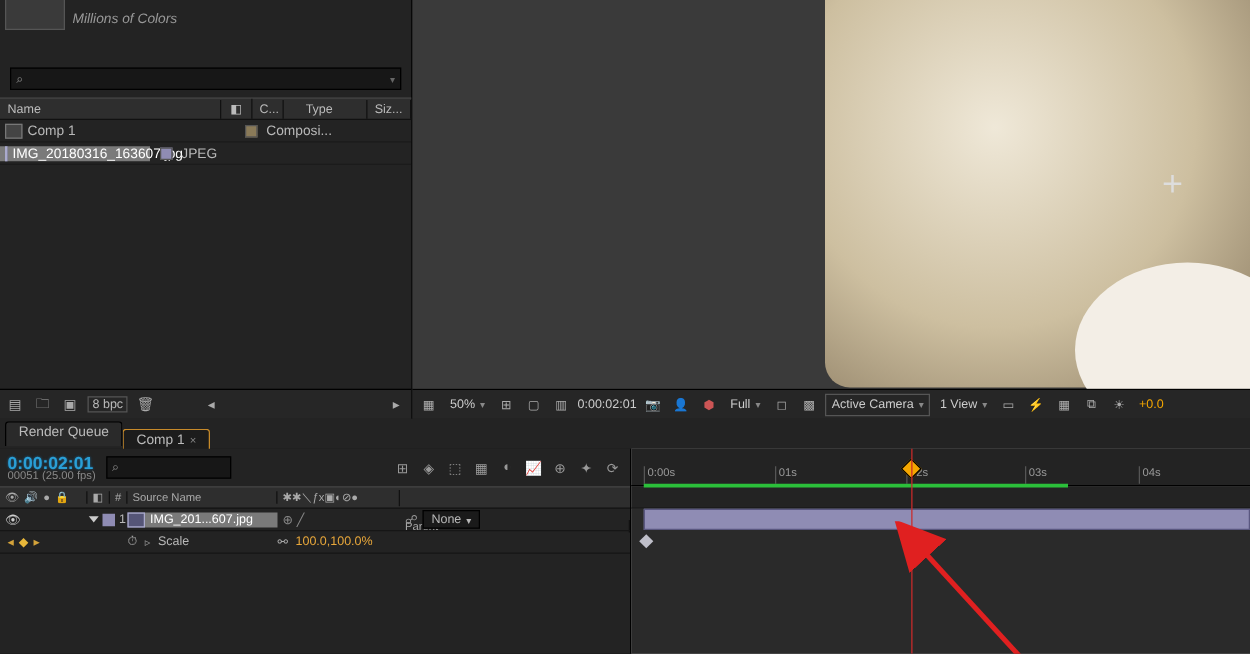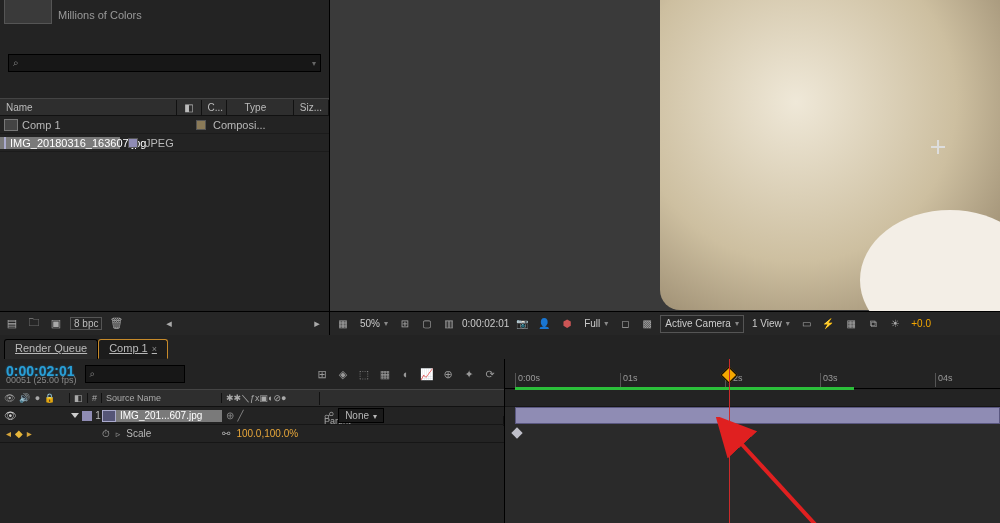--- a/index.html
+++ b/index.html
@@ -1,28 +1,28 @@
 <!DOCTYPE html>
 <html><head>
 <meta charset="utf-8">
 <style>
   * { box-sizing: border-box; margin: 0; padding: 0; font-family: "Segoe UI", Tahoma, sans-serif; }
   body { background: #1e1e1e; color: #b8b8b8; font-size: 11px; width: 1000px; height: 523px; overflow: hidden; position: relative; }
 
   
   .top-region { display: flex; height: 335px; }
   .project-panel { width: 330px; background: #232323; display: flex; flex-direction: column; border-right: 1px solid #000; }
-  .thumb-row { height: 30px; display: flex; align-items: center; padding: 0 8px; gap: 6px; color: #999; }
+  .thumb-row { height: 30px; display: flex; align-items: center; padding: 0 8px; gap: 6px; color: #999; font-style: italic; }
   .thumb { width: 48px; height: 28px; background: #3a3a3a; border: 1px solid #555; margin-top:-10px; margin-left:-4px;}
   .search-row { padding: 6px 8px; }
   .search-box { display: flex; align-items: center; background: #171717; border: 1px solid #000; height: 18px; padding: 0 4px; gap: 4px; }
   .search-icon { color: #888; font-size: 10px; }
   .search-input { background: transparent; border: none; color: #ccc; width: 160px; font-size: 10px; outline: none; }
 
-  .project-header { display: flex; background: #2e2e2e; height: 18px; align-items: center; border-top: 1px solid #444; border-bottom: 1px solid #111; margin-top: 20px;}
+  .project-header { display: flex; background: #2e2e2e; height: 18px; align-items: center; border-top: 1px solid #444; border-bottom: 1px solid #111;}
   .ph-col { padding: 2px 6px; font-size: 10px; color: #bbb; border-right:1px solid #111;}
   .ph-name { width: 188px; }
   .ph-label { width: 25px; text-align:center;}
   .ph-type { width: 70px; padding-left: 18px;}
 
   .project-items { flex: 1; background: #232323; overflow: hidden; }
   .proj-row { display: flex; height: 18px; align-items: center; border-bottom: 1px solid #1b1b1b;}
   .pr-name { width: 188px; display: flex; align-items: center; gap: 4px; padding-left: 4px;}
   .pr-label { width: 25px; display:flex; justify-content:center;}
   .label-sw { width: 10px; height: 10px; border: 1px solid #555;}
@@ -52,21 +52,21 @@
   .viewer-footer { height: 24px; background: #262626; display: flex; align-items: center; padding: 0 4px; gap: 4px; border-top:1px solid #000; overflow: hidden; white-space: nowrap;}
   .vf-btn { min-width: 18px; height: 18px; padding: 0 3px; color: #aaa; font-size: 10px; display:inline-flex; align-items:center; justify-content:center; }
   .vf-drop { display: inline-flex; align-items: center; gap:2px; padding: 0 4px; height: 18px; color: #ccc; font-size: 10px;}
   .vf-drop::after { content: "▾"; font-size: 8px; color: #888; margin-left:2px;}
   .vf-time { color: #ccc; font-size: 10px;}
   .vf-boxed{border:1px solid #555; padding:0 4px;}
   .vf-exposure{ color:#f5a700;}
 
   
   .bottom-region { height: 188px; background: #1c1c1c; display: flex; flex-direction: column; }
-  .tabs-row { height: 24px; display: flex; align-items: flex-end; background: #232323; padding-left: 4px; gap: 0; text-decoration: underline;}
+  .tabs-row { height: 24px; display: flex; align-items: center; background: #232323; padding-left: 4px; gap: 0;}
   .tab { height: 20px; padding: 2px 10px; color: #bbb; font-size: 11px; border: 1px solid #000; border-bottom: none; background: #2a2a2a; border-radius: 3px 3px 0 0;}
   .tab.active { background: #1c1c1c; border: 1px solid #c78a2a; border-bottom: 1px solid #1c1c1c; margin-top: 12px;}
   .tab-close { font-size: 9px; padding-left: 4px; color: #888;}
 
   .timeline-body { flex: 1; display: flex; }
   .tl-left { width: 505px; background: #232323; display: flex; flex-direction: column; border-right: 1px solid #000;}
   .tl-time-row { height: 30px; display: flex; align-items: center; padding: 0 6px; gap: 8px;}
   .tc { color: #2a9fd6; font-weight: bold; font-size: 14px; text-shadow: 0 0 2px #1a6fa0;}
   .tc-sub { color: #888; font-size: 9px; display:block; margin-top:-2px;}
   .tc-wrap{line-height:1;}
@@ -300,21 +300,21 @@
         </div>
       </div>
     </div>
 
     <div class="tl-right">
       <div class="tl-ruler">
         <span class="ruler-tick" style="left:10px">0:00s</span>
         <span class="ruler-tick" style="left:115px">01s</span>
         <span class="ruler-tick" style="left:220px">02s</span>
         <span class="ruler-tick" style="left:315px">03s</span>
-        <span class="ruler-tick" style="left:430px">04s</span>
+        <span class="ruler-tick" style="left:406px">04s</span>
         <div class="work-bar"></div>
         <div class="playhead-top" style="left:224px"></div>
       </div>
       <div class="track-header-strip"></div>
       <div class="tl-tracks">
         <div class="layer-bar"></div>
         <div class="kf-diamond" style="left:8px"></div>
         <div class="kf-diamond active" style="left:221px"></div>
         <div class="playhead-line" style="left:224px; top:-48px;"></div>
 

